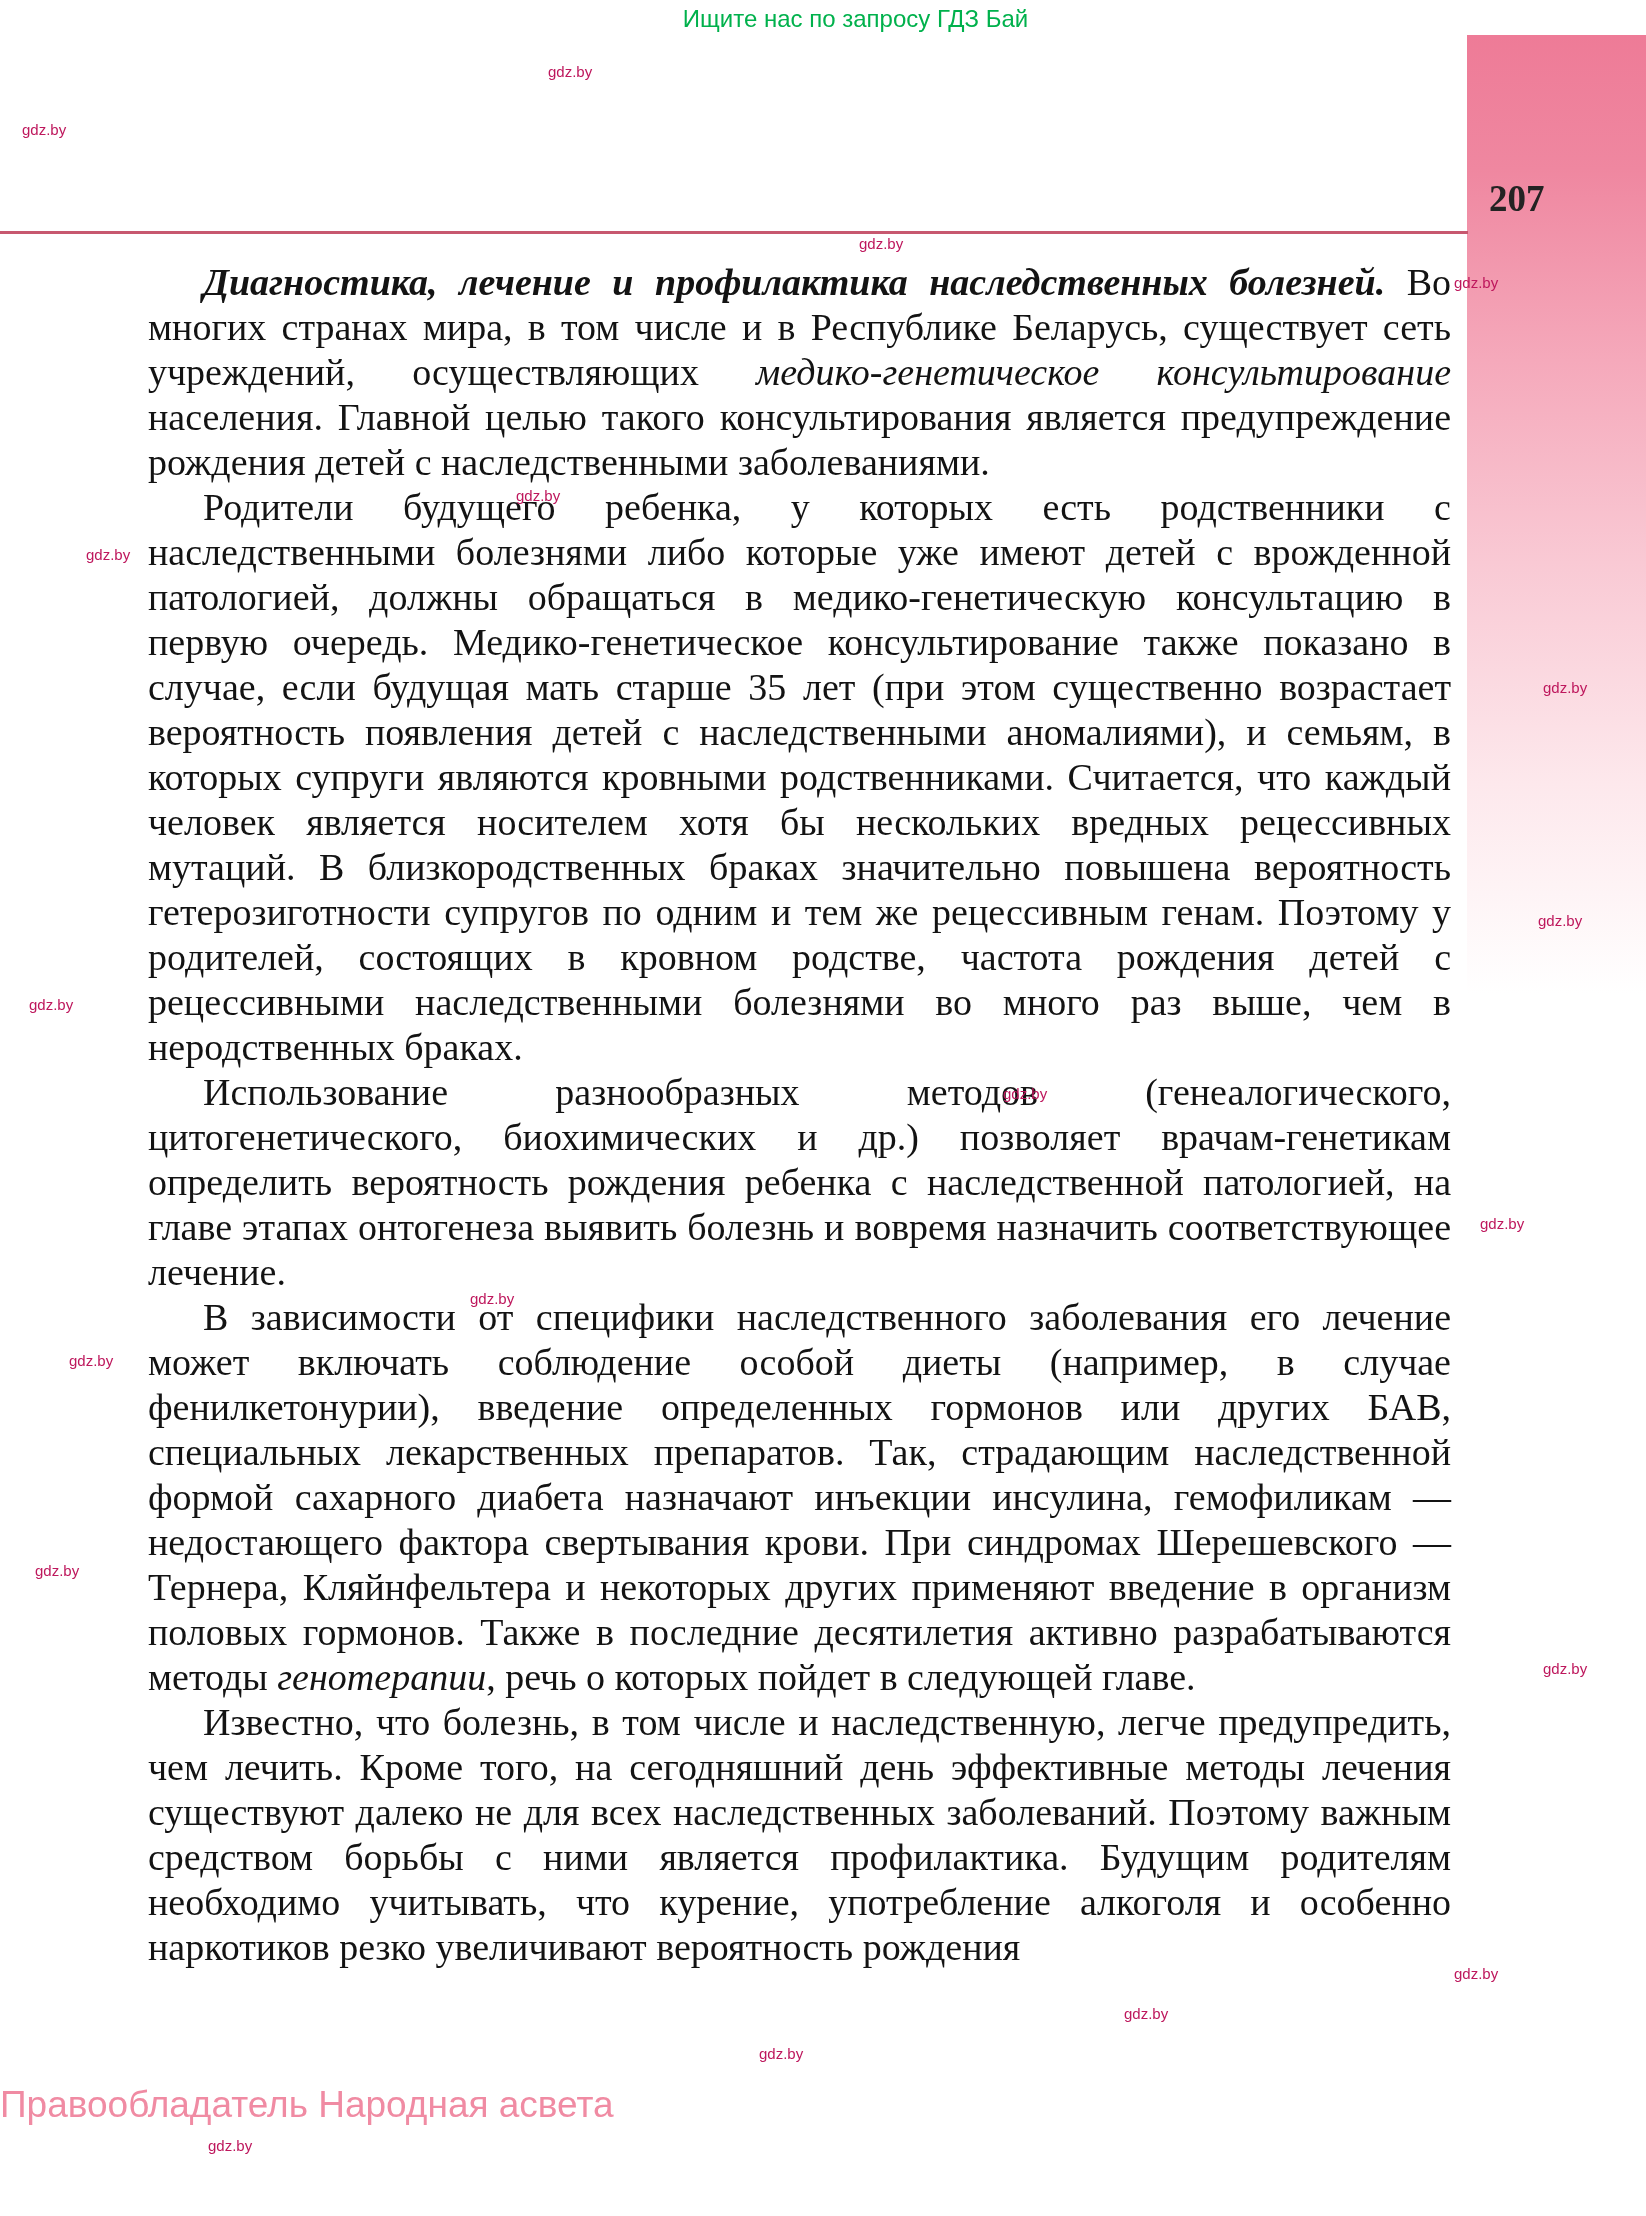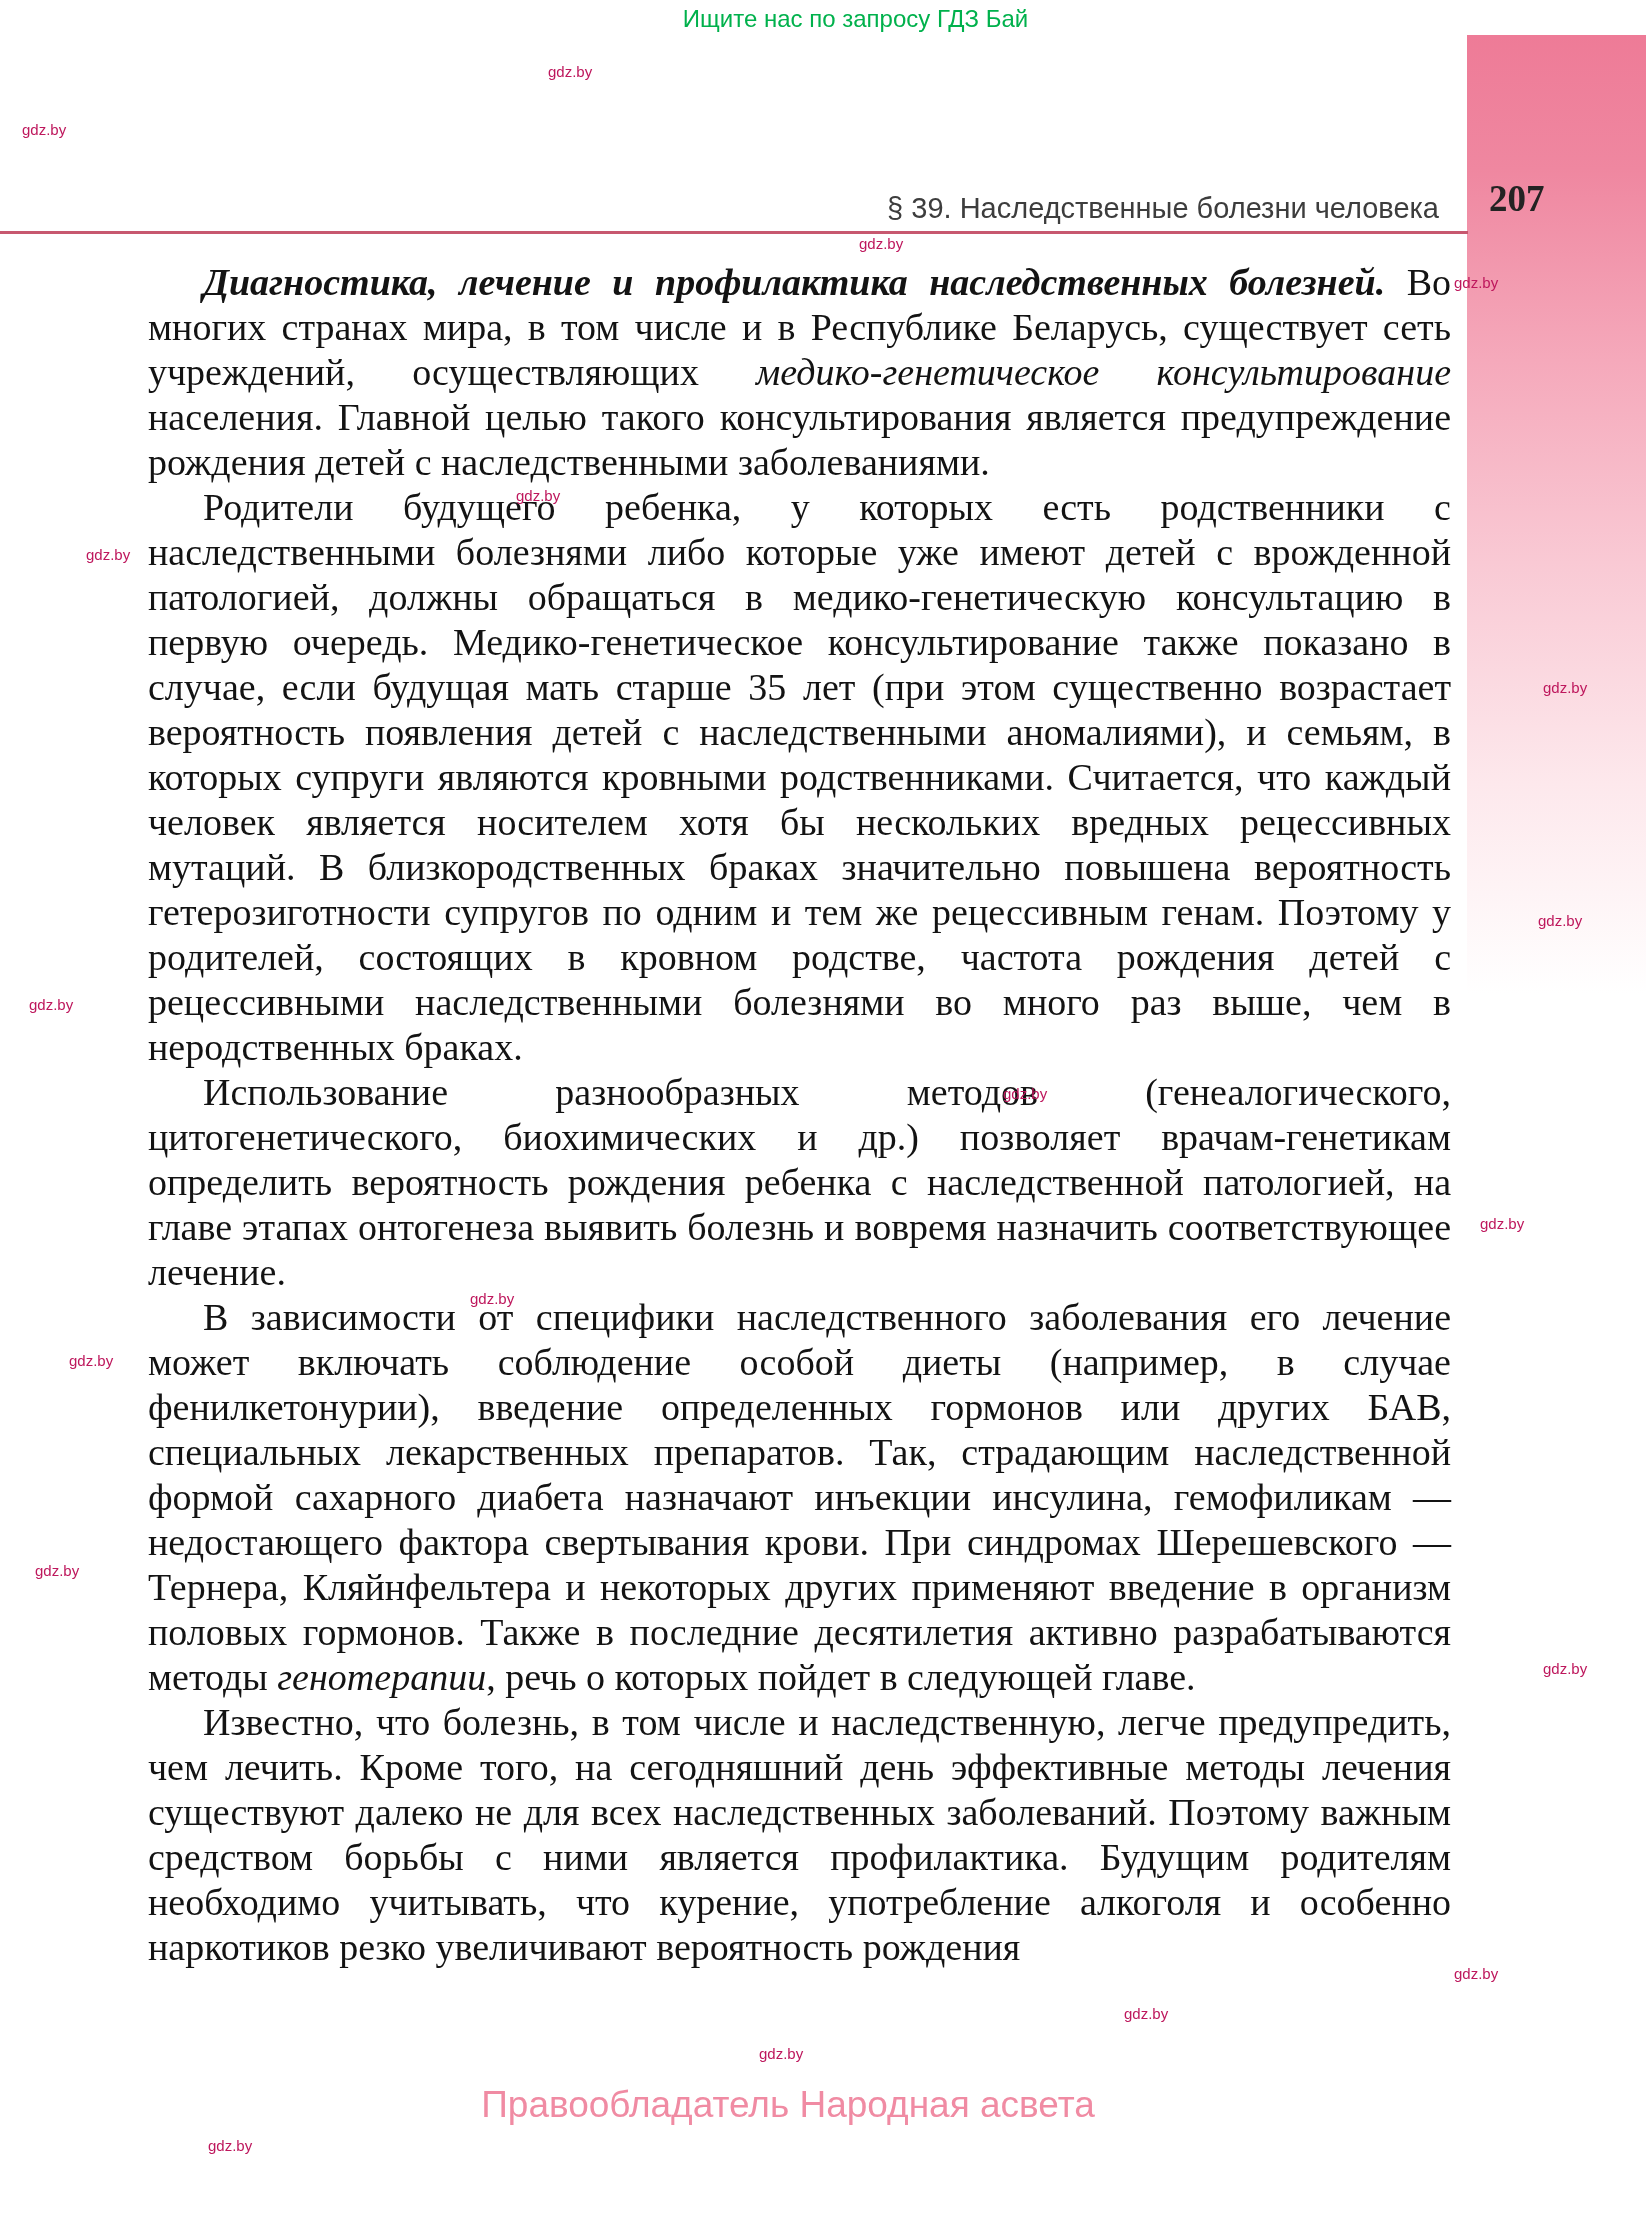--- a/index.html
+++ b/index.html
@@ -62,21 +62,21 @@
     text-align: justify;
     margin-left: 12px;
   }
   .para { margin: 0; text-indent: 55px; }
   .run.bold-italic { font-weight: bold; font-style: italic; }
   .run.italic { font-style: italic; }
   .copyright {
     position: absolute;
     top: 2084px; left: 0;
     width: 1576px;
-    text-align: center;
+    text-align: left;
     font-family: "Liberation Sans", sans-serif;
     font-size: 37px;
     color: #f08ba3;
   }
   .footer-links {
     position: absolute;
     top: 2180px; left: 0;
     width: 1647px;
     text-align: center;
     font-family: "Liberation Sans", sans-serif;
@@ -97,21 +97,20 @@
 <body>
 
 <div class="page">
 
   <div class="top-banner">Ищите нас по запросу ГДЗ Бай</div>
 
   <div class="sidebar"></div>
 
   <div class="page-number">207</div>
 
-  <div class="header-title">§ 39. Наследственные болезни человека</div>
 
   <div class="header-rule"></div>
 
   <div class="body-text">
     <p class="para"><span class="run bold-italic">Диагностика, лечение и профилактика наследственных болезней. </span><span class="run regular">Во многих странах мира, в том числе и в Республике Беларусь, существует сеть учреждений, осуществляющих </span><span class="run italic">медико-генетическое консультирование</span><span class="run regular"> населения. Главной целью такого консультирования является предупреждение рождения детей с наследственными заболеваниями.</span></p>
     <p class="para"><span class="run regular">Родители будущего ребенка, у которых есть родственники с наследственными болезнями либо которые уже имеют детей с врожденной патологией, должны обращаться в медико-генетическую консультацию в первую очередь. Медико-генетическое консультирование также показано в случае, если будущая мать старше 35 лет (при этом существенно возрастает вероятность появления детей с наследственными аномалиями), и семьям, в которых супруги являются кровными родственниками. Считается, что каждый человек является носителем хотя бы нескольких вредных рецессивных мутаций. В близкородственных браках значительно повышена вероятность гетерозиготности супругов по одним и тем же рецессивным генам. Поэтому у родителей, состоящих в кровном родстве, частота рождения детей с рецессивными наследственными болезнями во много раз выше, чем в неродственных браках.</span></p>
     <p class="para"><span class="run regular">Использование разнообразных методов (генеалогического, цитогенетического, биохимических и др.) позволяет врачам-генетикам определить вероятность рождения ребенка с наследственной патологией, на главе этапах онтогенеза выявить болезнь и вовремя назначить соответствующее лечение.</span></p>
     <p class="para"><span class="run regular">В зависимости от специфики наследственного заболевания его лечение может включать соблюдение особой диеты (например, в случае фенилкетонурии), введение определенных гормонов или других БАВ, специальных лекарственных препаратов. Так, страдающим наследственной формой сахарного диабета назначают инъекции инсулина, гемофиликам — недостающего фактора свертывания крови. При синдромах Шерешевского — Тернера, Кляйнфельтера и некоторых других применяют введение в организм половых гормонов. Также в последние десятилетия активно разрабатываются методы </span><span class="run italic">генотерапии</span><span class="run regular">, речь о которых пойдет в следующей главе.</span></p>
     <p class="para"><span class="run regular">Известно, что болезнь, в том числе и наследственную, легче предупредить, чем лечить. Кроме того, на сегодняшний день эффективные методы лечения существуют далеко не для всех наследственных заболеваний. Поэтому важным средством борьбы с ними является профилактика. Будущим родителям необходимо учитывать, что курение, употребление алкоголя и особенно наркотиков резко увеличивают вероятность рождения</span></p>
   </div>

